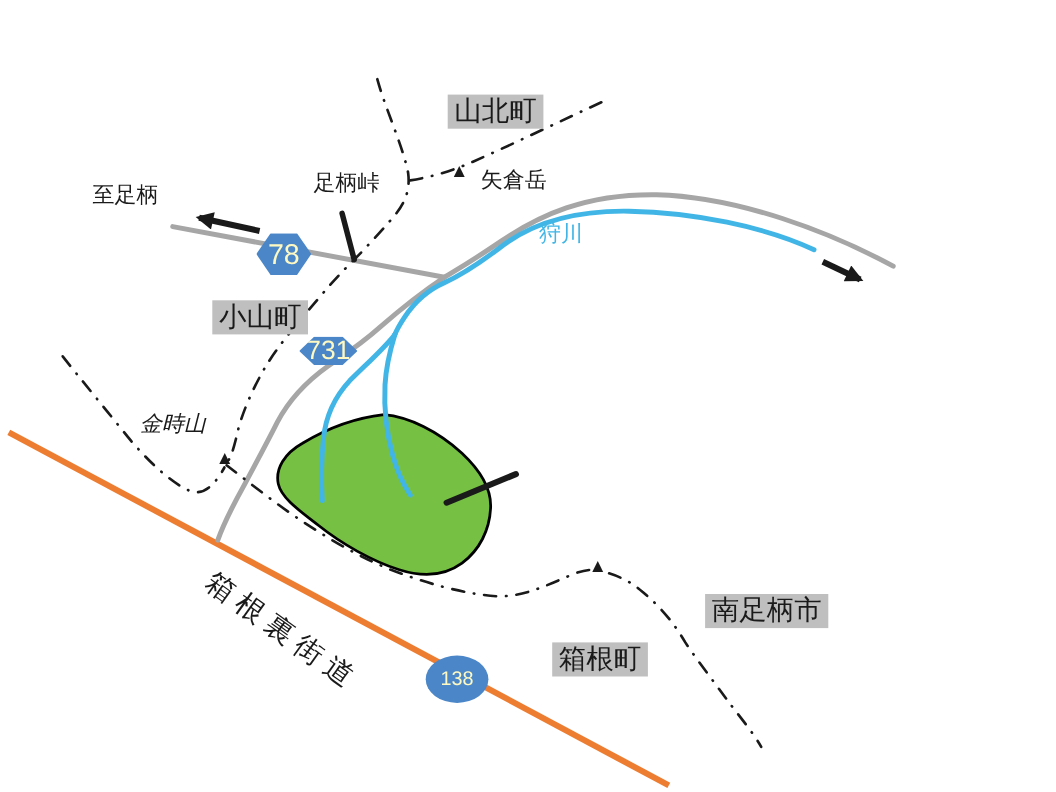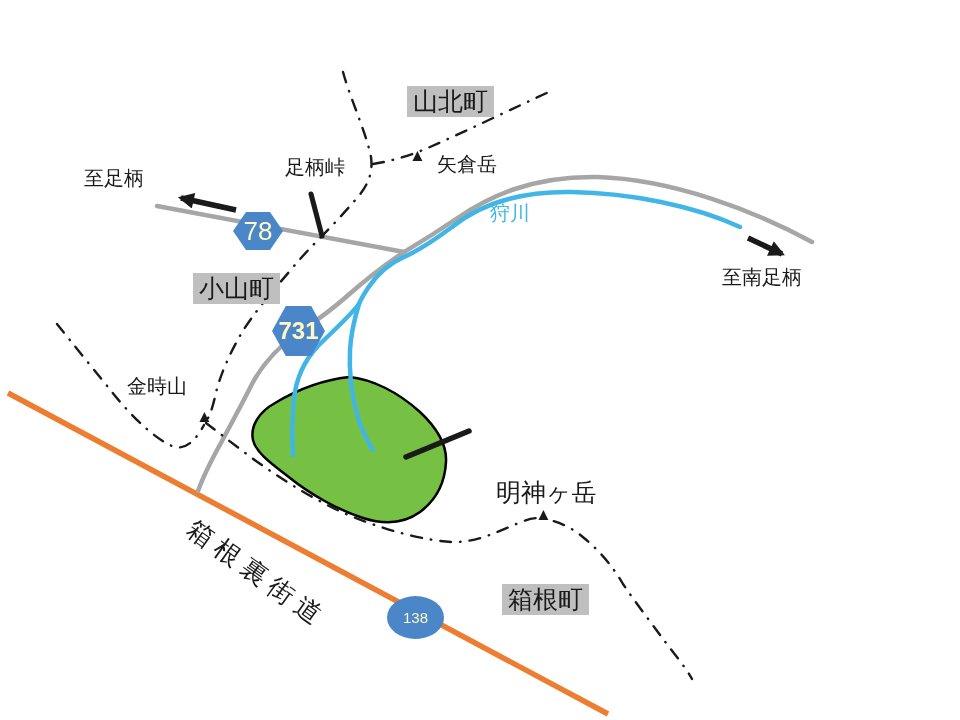--- a/index.html
+++ b/index.html
@@ -74,35 +74,34 @@
 
     <path d="M236,210 L181,198" marker-end="url(#ah)" style="stroke:var(--ink);stroke-width:5.5;fill:none;stroke-linecap:butt"></path>
     <path d="M748,238 L782,254" marker-end="url(#ah)" style="stroke:var(--ink);stroke-width:5.5;fill:none;stroke-linecap:butt"></path>
 
     <path d="M311,194 L322,236" style="stroke:var(--ink);stroke-width:5;fill:none;stroke-linecap:round"></path>
     <path d="M406,457 L469,431" style="stroke:var(--ink);stroke-width:5.5;fill:none;stroke-linecap:round"></path>
   </svg>
 
   <div class="lbl gray small" style="left:407px;top:86px;">山北町</div>
   <div class="lbl gray small" style="left:176px;top:273px;margin-left:17px;">小山町</div>
+  <div class="lbl gray small" style="left:641px;top:540px;">南足柄市</div>
   <div class="lbl gray small" style="left:502px;top:584px;">箱根町</div>
 
   <div class="lbl" style="left:84px;top:167px;">至足柄</div>
-  <div class="lbl" style="left:722px;top:266px;">至南足柄</div>
 
   <div class="lbl" style="left:253px;top:156px;margin-left:32px;">足柄峠</div>
   <div class="lbl" style="left:437px;top:153px;">矢倉岳</div>
-  <div class="lbl" style="left:127px;top:375px;">金時山</div>
-  <div class="lbl small" style="left:496px;top:478px;">明神ヶ岳</div>
+  <div class="lbl" style="left:127px;top:375px;font-style:italic;">金時山</div>
   <div class="lbl blue" style="left:490px;top:202px;">狩川</div>
 
   <div class="rotated-road-name" style="left:200px;top:512px;">箱根裏街道</div>
 
   <span class="mountain-marker" style="left:409px;top:147px;">▲</span>
   <span class="mountain-marker" style="left:196px;top:408px;">▲</span>
   <span class="mountain-marker" style="left:535px;top:506px;">▲</span>
 
   <div class="badge hex" style="left:233px;top:212px;width:50px;height:38px;font-size:26px;">78</div>
-  <div class="badge hex" style="left:272px;top:306px;width:53px;height:50px;font-size:24px;font-weight:bold;">731</div>
-  <div class="badge ellipse" style="left:387px;top:596px;width:57px;height:43px;font-size:15px;">138</div>
+  <div class="badge hex" style="left:272px;top:306px;width:53px;height:26px;font-size:24px;">731</div>
+  <div class="badge ellipse" style="left:387px;top:596px;width:57px;height:43px;font-size:18px;">138</div>
 
 
 </div>
 
 </body></html>

